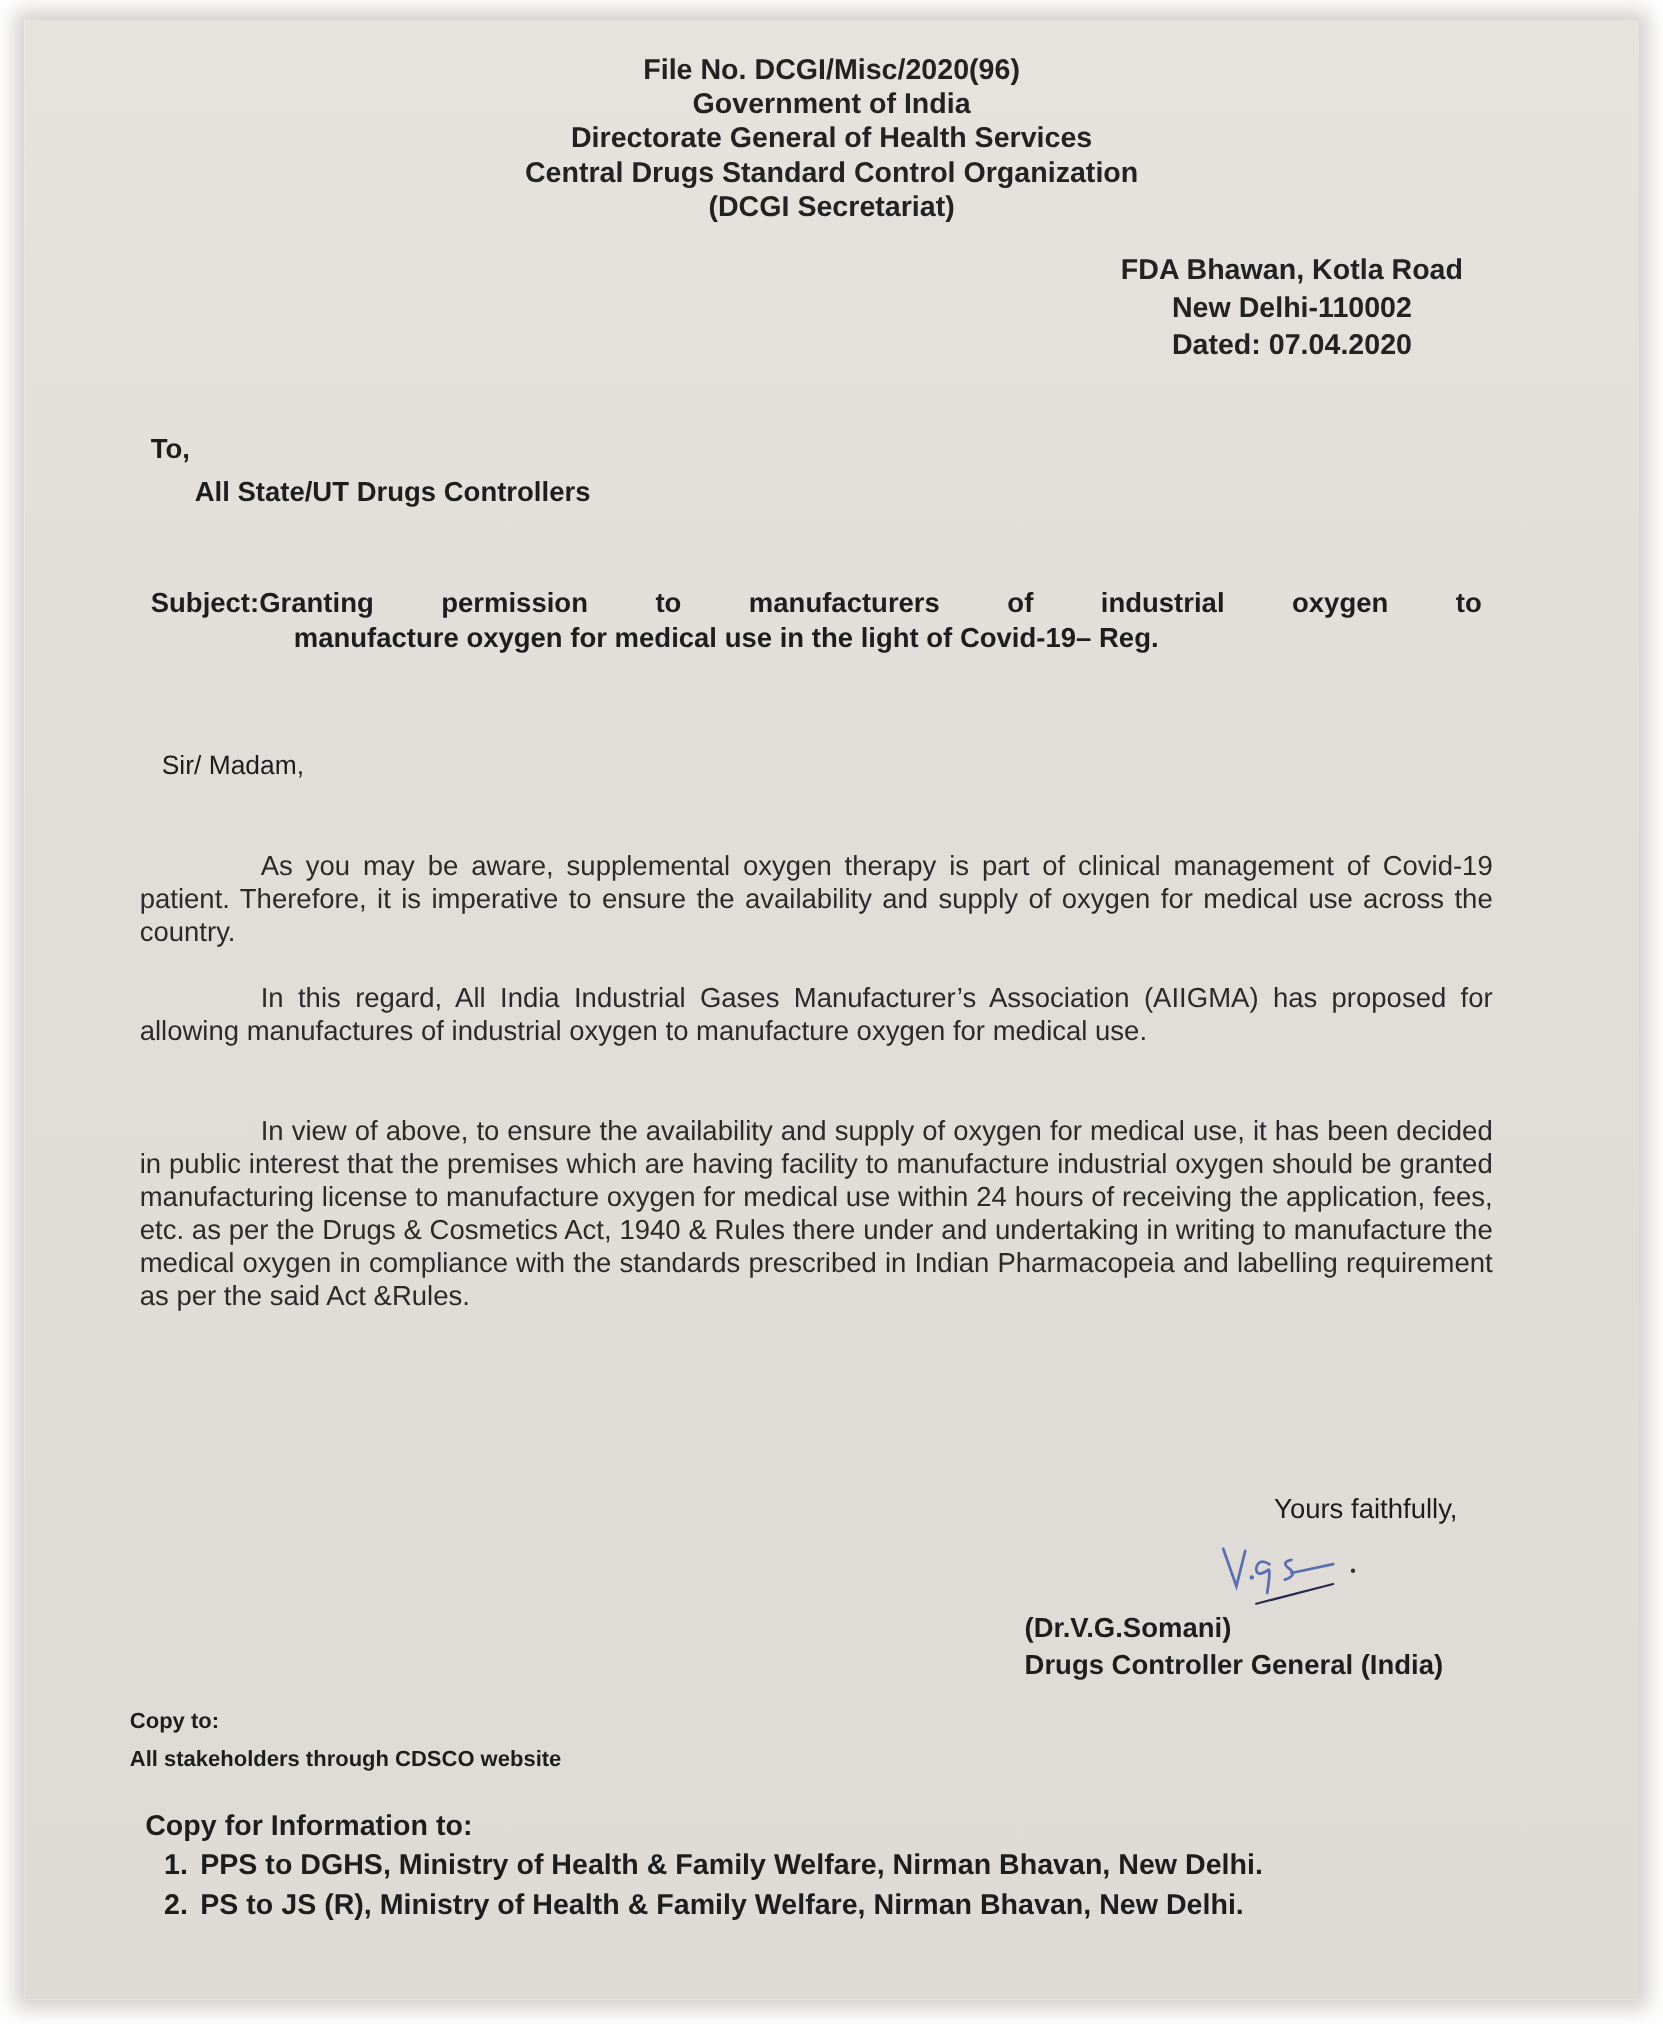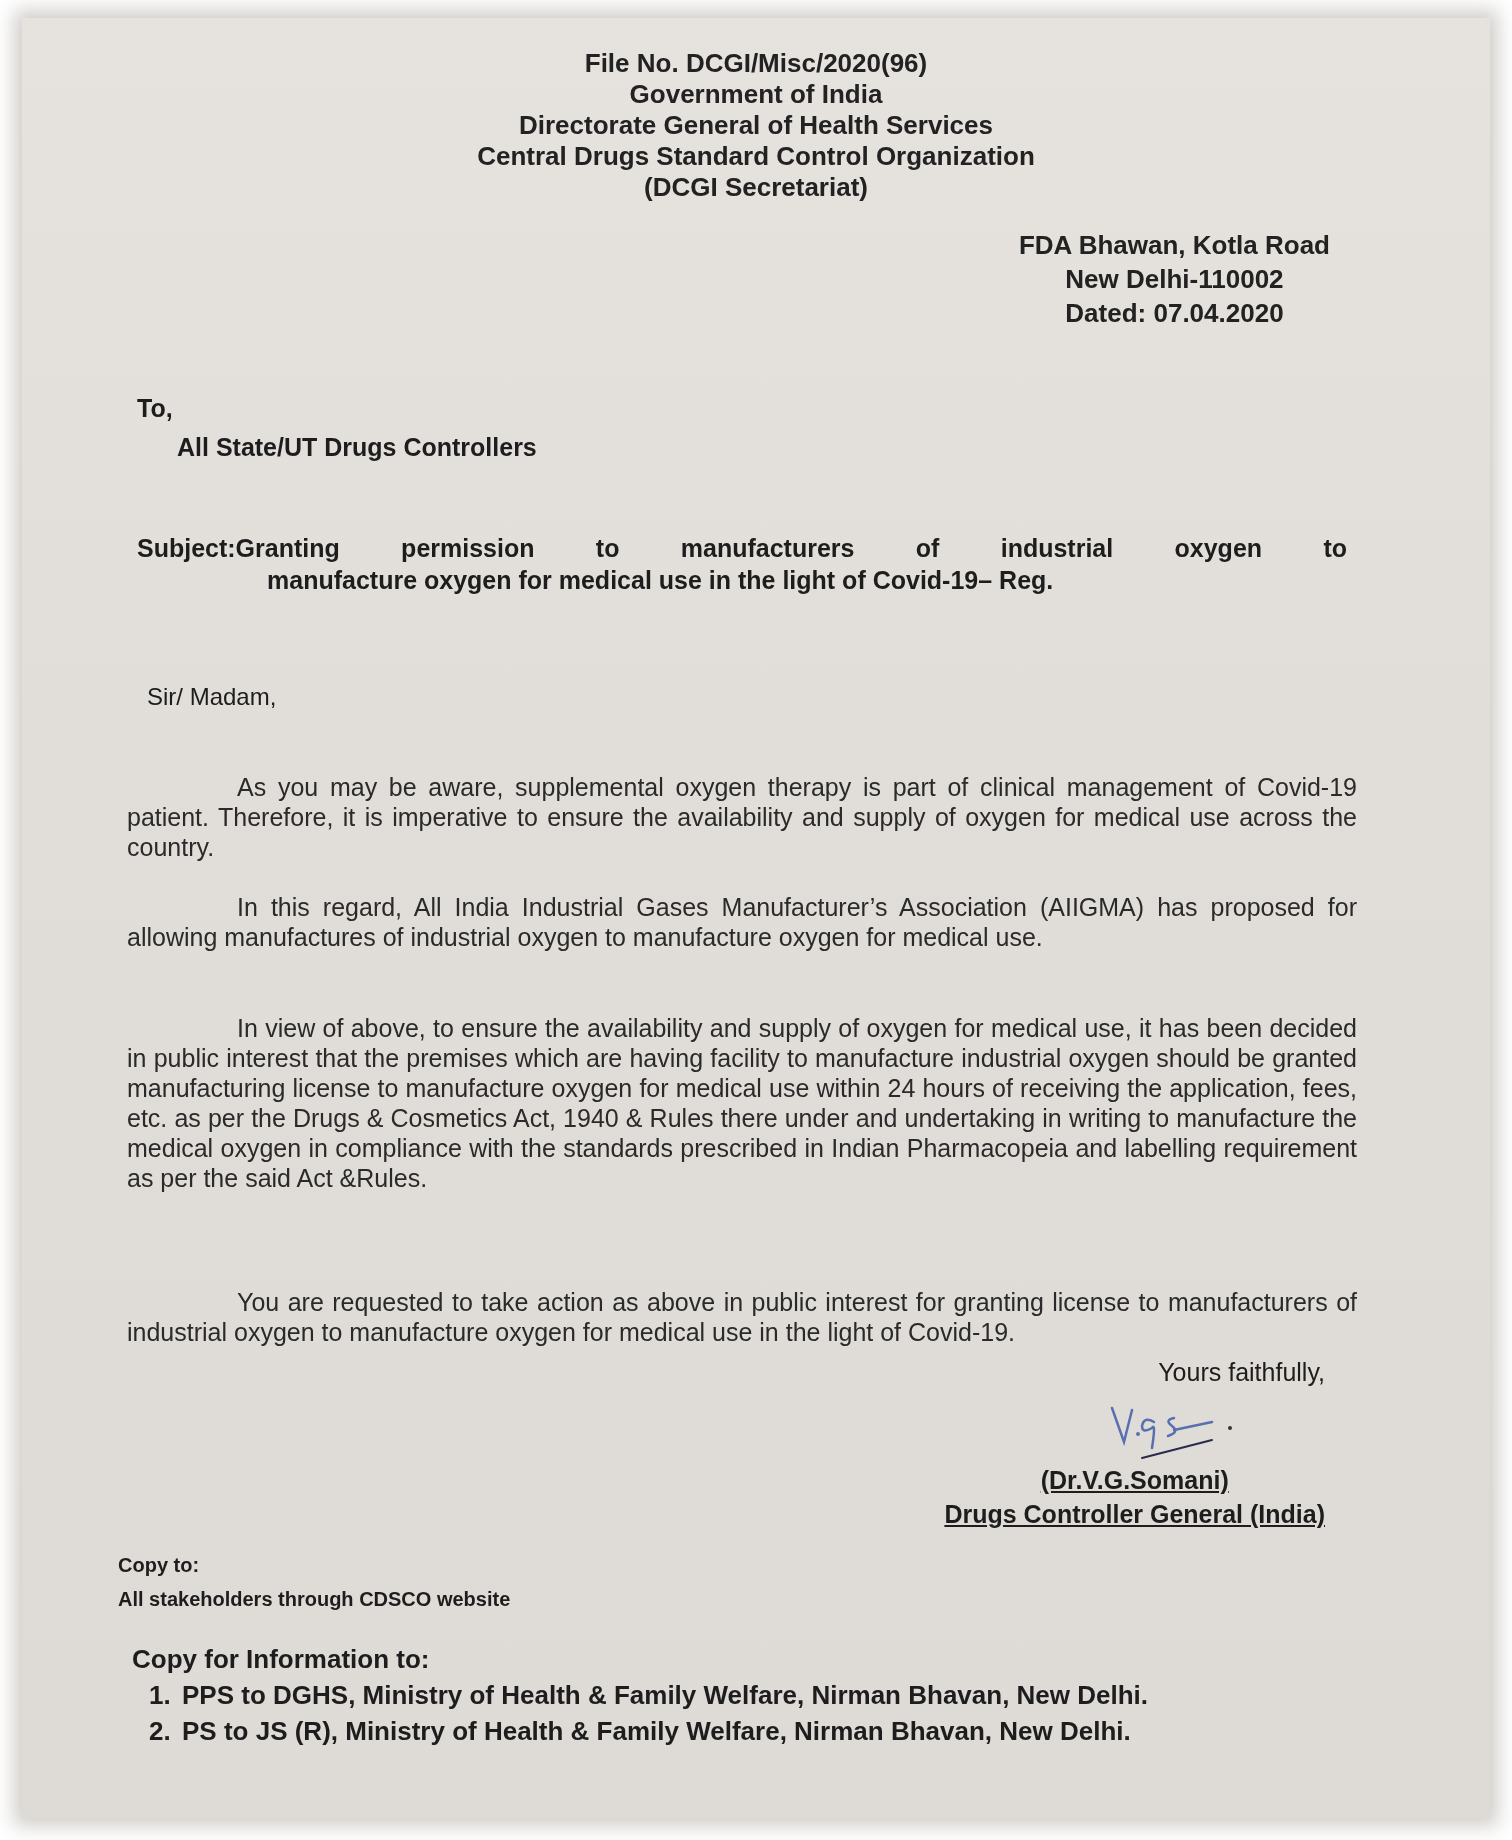--- a/index.html
+++ b/index.html
@@ -23,21 +23,21 @@
   .subject .line2 { padding-left: 130px; }
   .salute { position: absolute; left: 125px; top: 665px; font-size: 24px; }
   .para { position: absolute; left: 105px; width: 1230px; font-size: 25px; line-height: 30px; text-align: justify; color: #2a2a2a; margin-top: 32px; }
   .para .indent { display: inline-block; width: 110px; }
   .p1 { top: 722px; }
   .p2 { top: 842px; }
   .p3 { top: 963px; }
   .p4 { top: 1237px; }
   .closing { position: absolute; right: 165px; top: 1340px; font-size: 25px; }
   .sig { position: absolute; left: 1080px; top: 1382px; width: 140px; height: 60px; }
-  .signame { position: absolute; right: 165px; top: 1445px; font-size: 25px; text-align: center; line-height: 34px; text-decoration: underline; }
+  .signame { position: absolute; right: 178px; top: 1445px; font-size: 25px; text-align: left; line-height: 34px; }
   .copy { position: absolute; left: 96px; top: 1530px; font-size: 20px; line-height: 34px; }
   .copyinfo { position: absolute; left: 110px; top: 1625px; width: 1230px; font-size: 26px; line-height: 32px; }
   .copyinfo ol { margin: 4px 0 0 0; padding-left: 46px; }
   .copyinfo li { padding-left: 4px; margin-bottom: 4px; }
 </style>
 </head>
 <body>
 
 <div class="paper">
 
@@ -61,21 +61,20 @@
   <div class="subject sans b">
     <div class="line1">Subject:Granting permission to manufacturers of industrial oxygen to</div>
     <div class="line2">manufacture oxygen for medical use in the light of Covid-19– Reg.</div>
   </div>
 
   <div class="salute sans">Sir/ Madam,</div>
 
   <div class="para p1 sans"><span class="indent"></span><span>As you may be aware, supplemental oxygen therapy is part of clinical management of Covid-19 patient. Therefore, it is imperative to ensure the availability and supply of oxygen for medical use across the country.</span></div>
   <div class="para p2 sans"><span class="indent"></span><span>In this regard, All India Industrial Gases Manufacturer’s Association (AIIGMA) has proposed for allowing manufactures of industrial oxygen to manufacture oxygen for medical use.</span></div>
   <div class="para p3 sans"><span class="indent"></span><span>In view of above, to ensure the availability and supply of oxygen for medical use, it has been decided in public interest that the premises which are having facility to manufacture industrial oxygen should be granted manufacturing license to manufacture oxygen for medical use within 24 hours of receiving the application, fees, etc. as per the Drugs &amp; Cosmetics Act, 1940 &amp; Rules there under and undertaking in writing to manufacture the medical oxygen in compliance with the standards prescribed in Indian Pharmacopeia and labelling requirement as per the said Act &amp;Rules.</span></div>
-  <div class="para p4 sans"><span class="indent"></span><span>You are requested to take action as above in public interest for granting license to manufacturers of industrial oxygen to manufacture oxygen for medical use in the light of Covid-19.</span></div>
 
   <div class="closing sans">Yours faithfully,</div>
 
   <svg class="sig" viewBox="0 0 140 60">
     <path d="M10 8 L22 42 L30 10" fill="none" stroke="#5a6fb0" stroke-width="2.5" stroke-linecap="round"></path>
     <circle cx="36" cy="34" r="2" fill="#5a6fb0"></circle>
     <path d="M52 22 q-10 -6 -12 4 q0 8 10 2 q4 -6 0 20" fill="none" stroke="#5a6fb0" stroke-width="2.5" stroke-linecap="round"></path>
     <path d="M72 18 q-10 2 -2 8 q8 6 -4 10" fill="none" stroke="#5a6fb0" stroke-width="2.5" stroke-linecap="round"></path>
     <path d="M72 30 L110 22" fill="none" stroke="#5a6fb0" stroke-width="2.5" stroke-linecap="round"></path>
     <path d="M40 58 L110 40" fill="none" stroke="#2a2a4a" stroke-width="2" stroke-linecap="round"></path>

